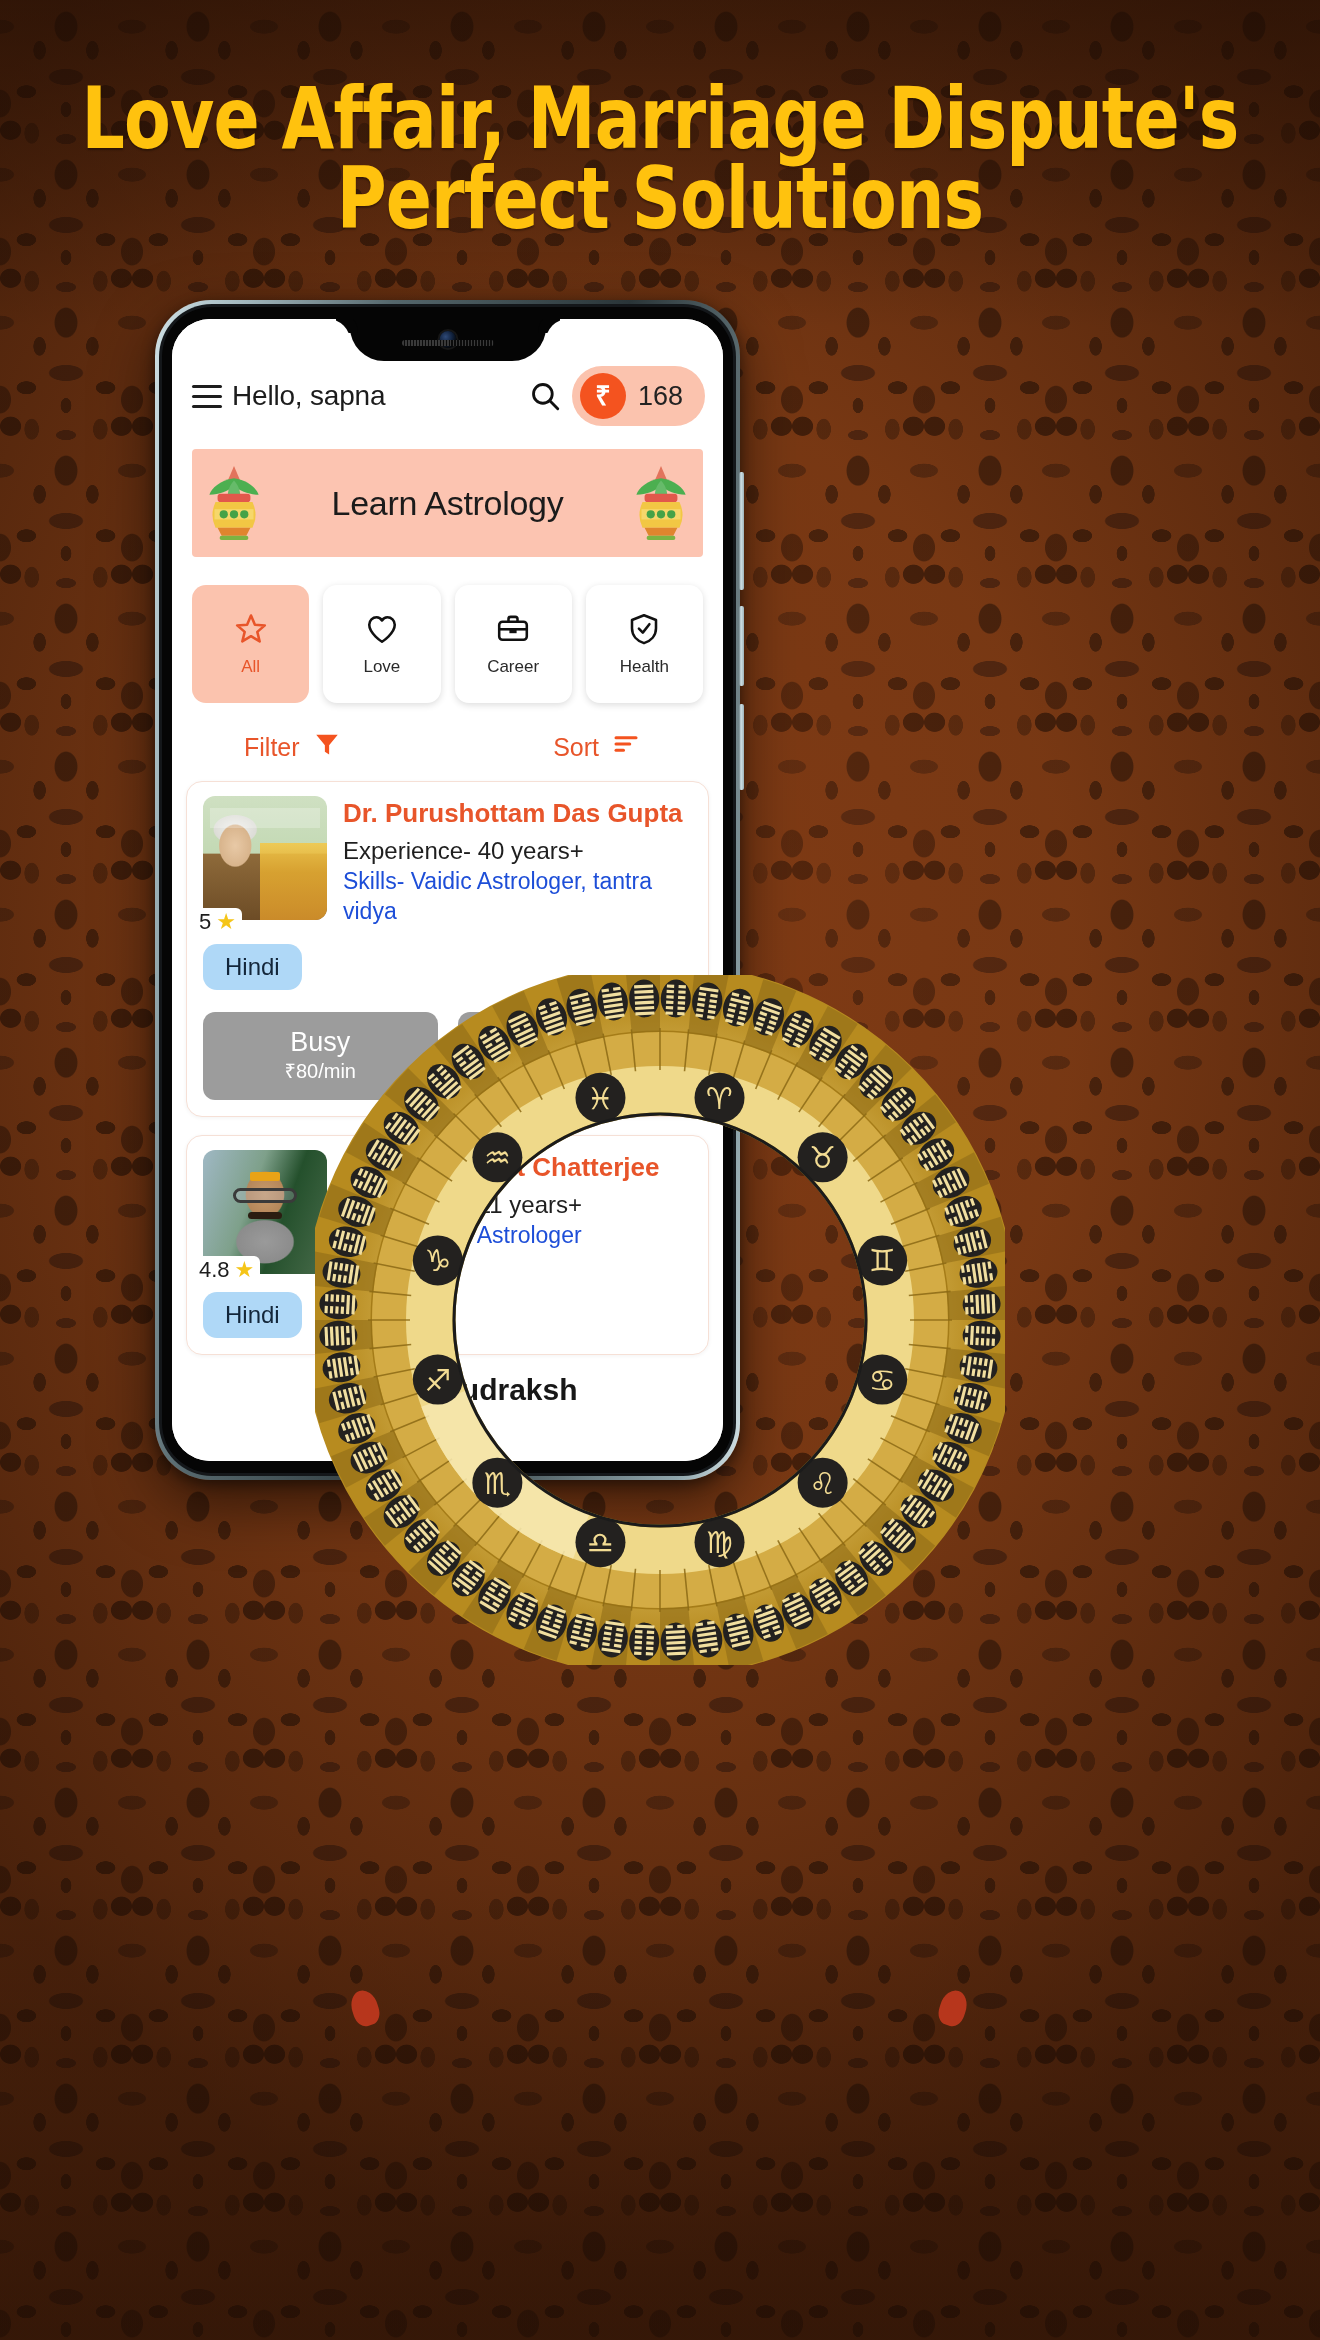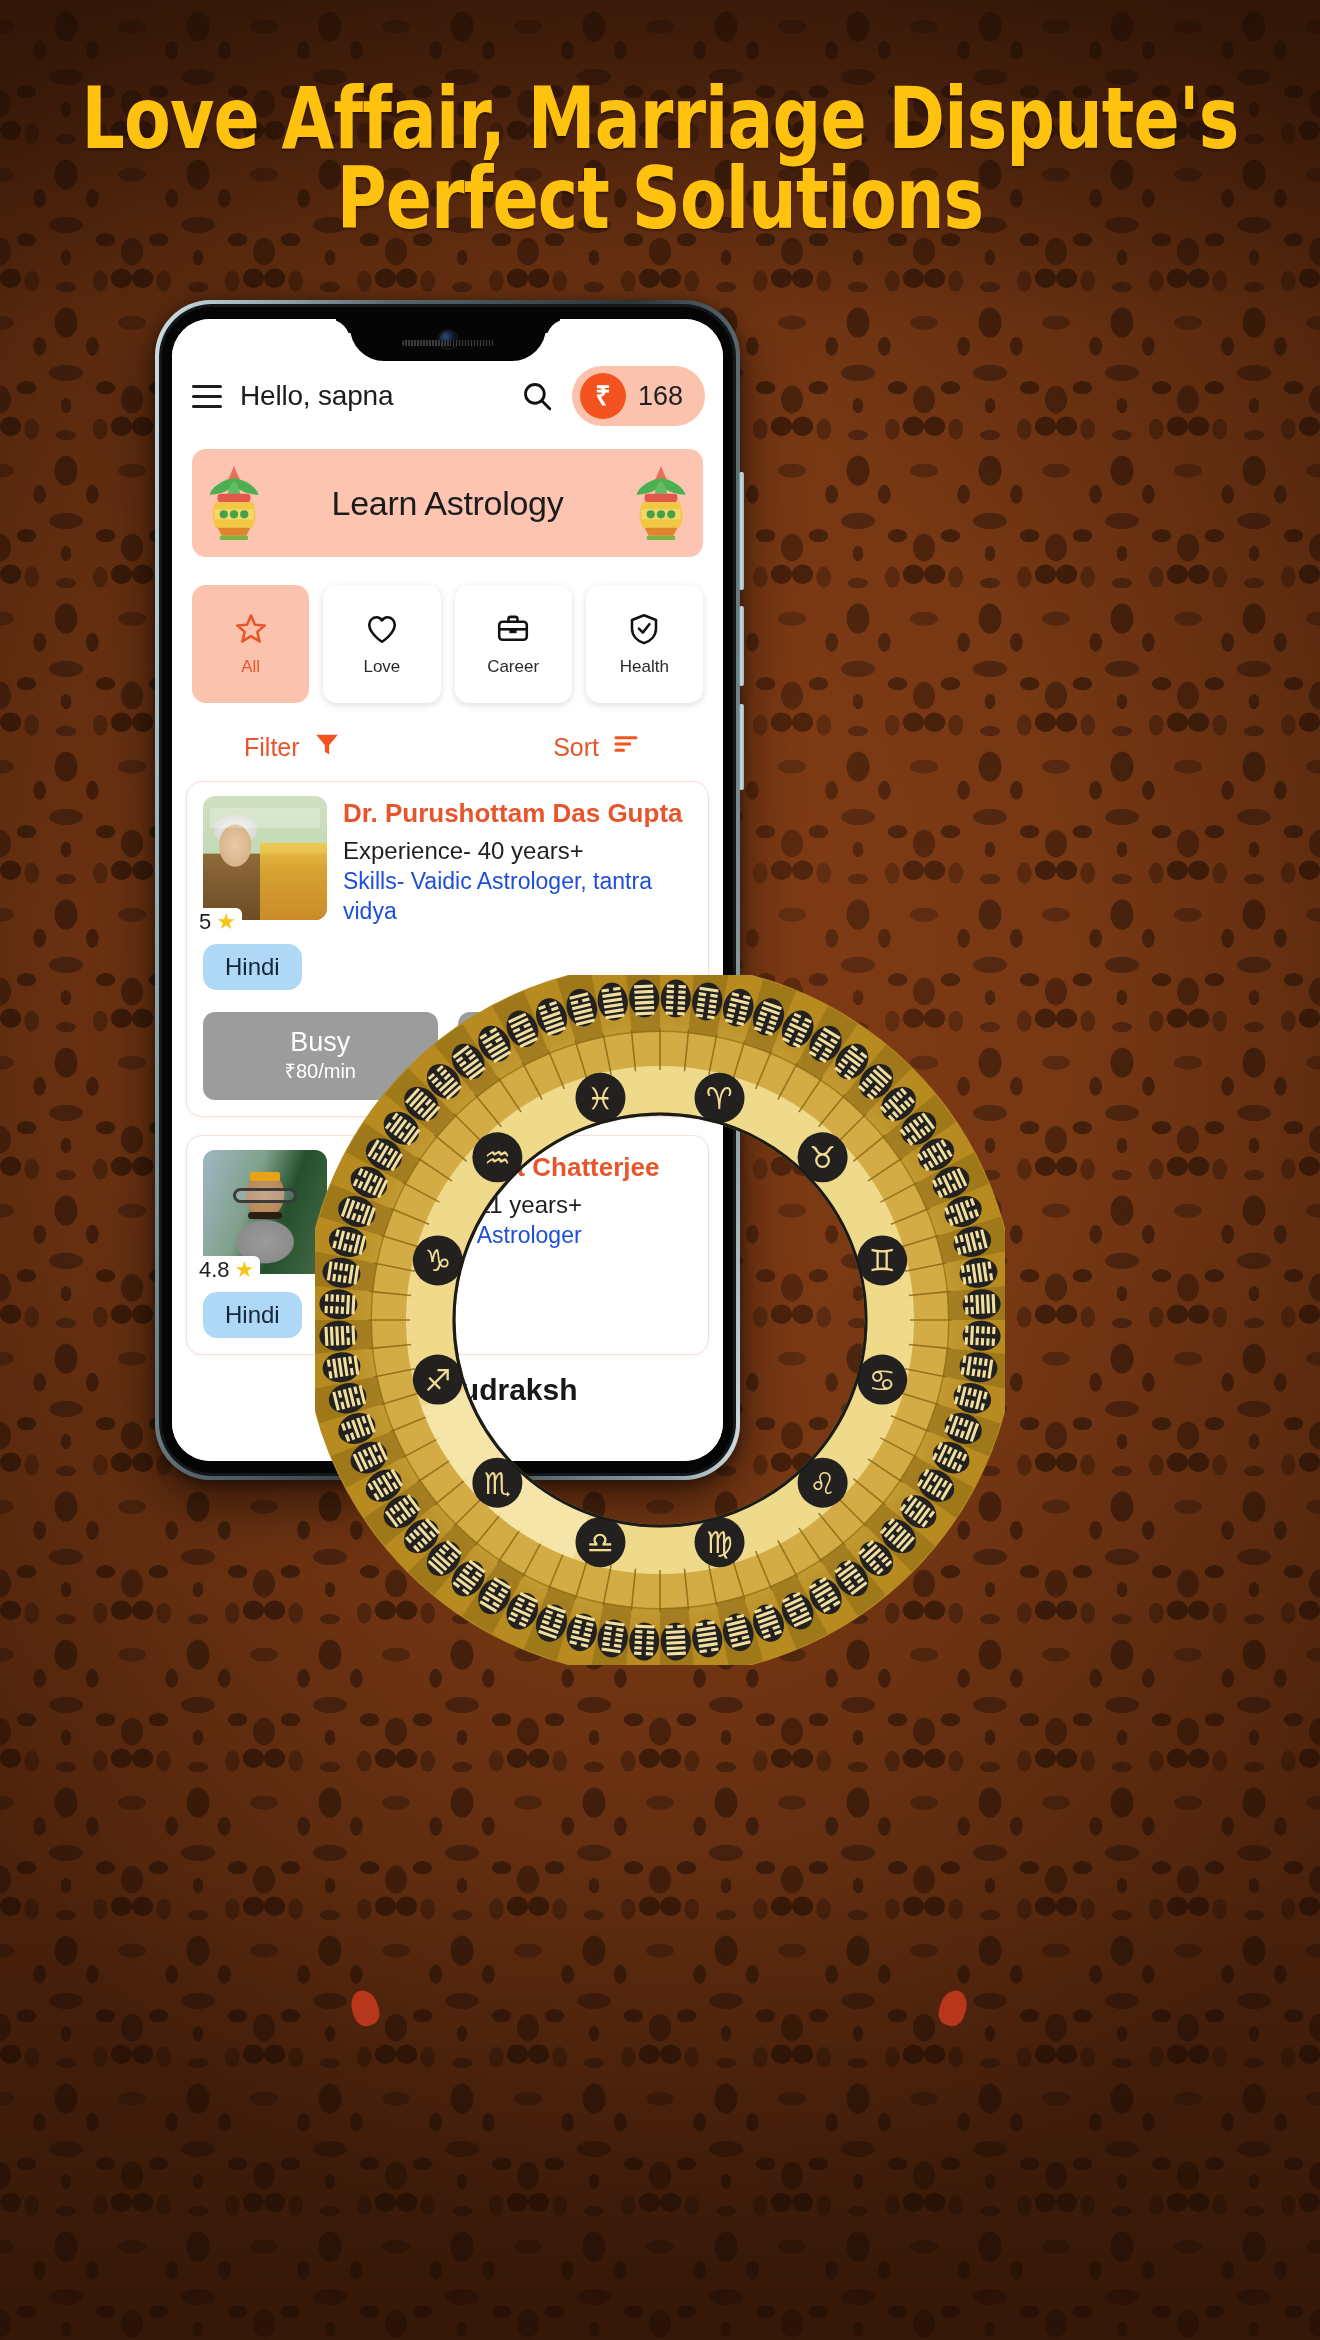--- a/index.html
+++ b/index.html
@@ -186,21 +186,21 @@
     inset: 0;
     background: #ffffff;
     padding-top: 40px;
   }
 
   .appbar {
     display: flex;
     align-items: center;
     height: 74px;
     padding: 0 18px 0 20px;
-    gap: 18px;
+    gap: 10px;
   }
   .hamburger {
     width: 30px;
     display: flex;
     flex-direction: column;
     gap: 7px;
     cursor: pointer;
   }
   .hamburger i { display: block; height: 3px; background: #1d1d1d; border-radius: 2px; }
   .greeting {
@@ -232,21 +232,21 @@
     align-items: center;
     justify-content: center;
     line-height: 1;
   }
   .wallet-amt { font-size: 27px; color: #222; font-weight: 400; }
 
   
   .banner {
     margin: 16px 20px 0 20px;
     height: 108px;
-    border-radius: 14px;
+    border-radius: 4px;
     background: #FCC4B1;
     display: flex;
     align-items: center;
     justify-content: space-between;
     padding: 0 11px;
   }
   .banner-title {
     flex: 1;
     text-align: center;
     font-size: 34px;

